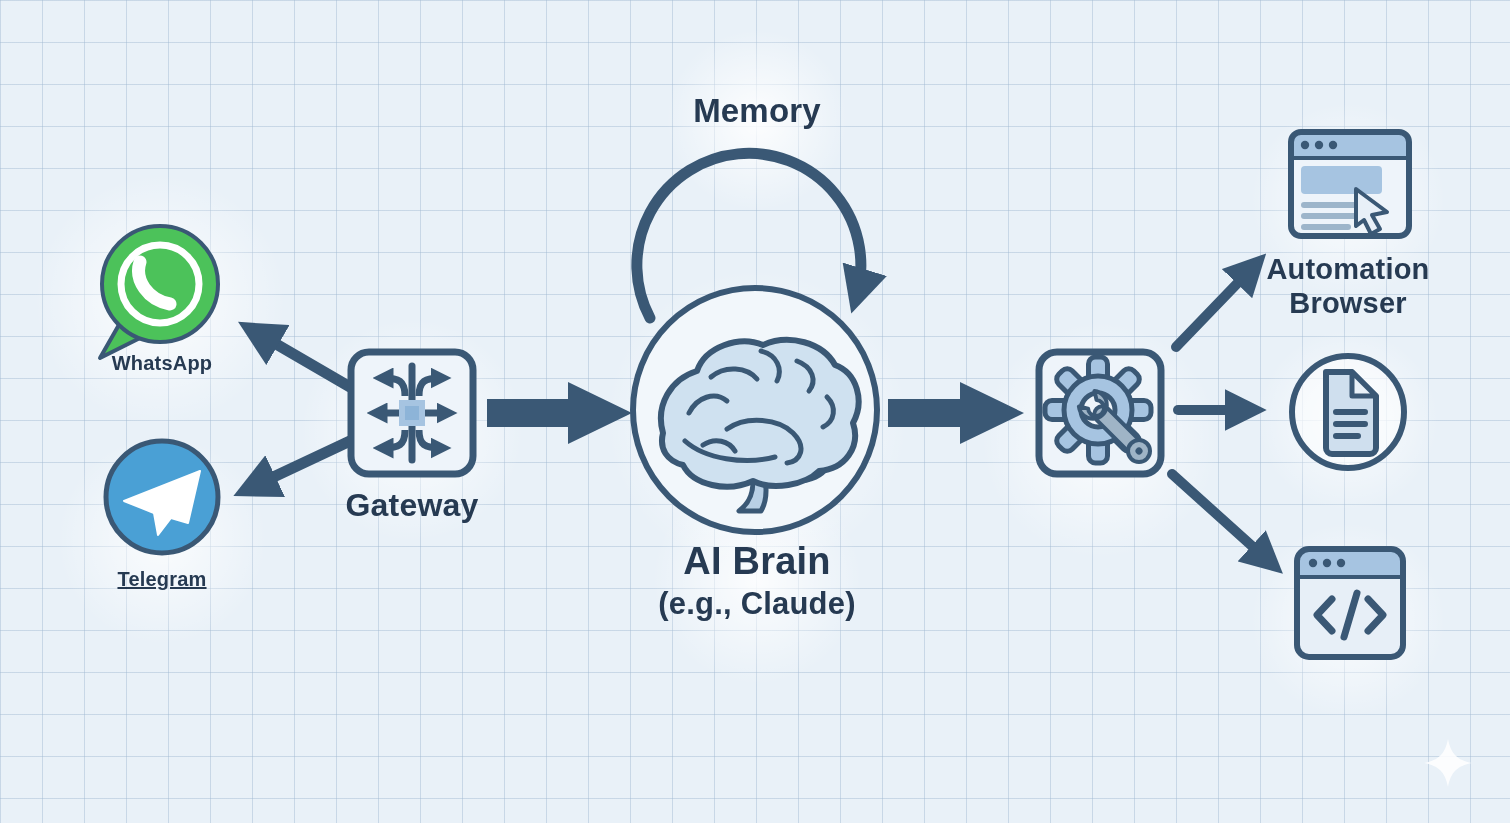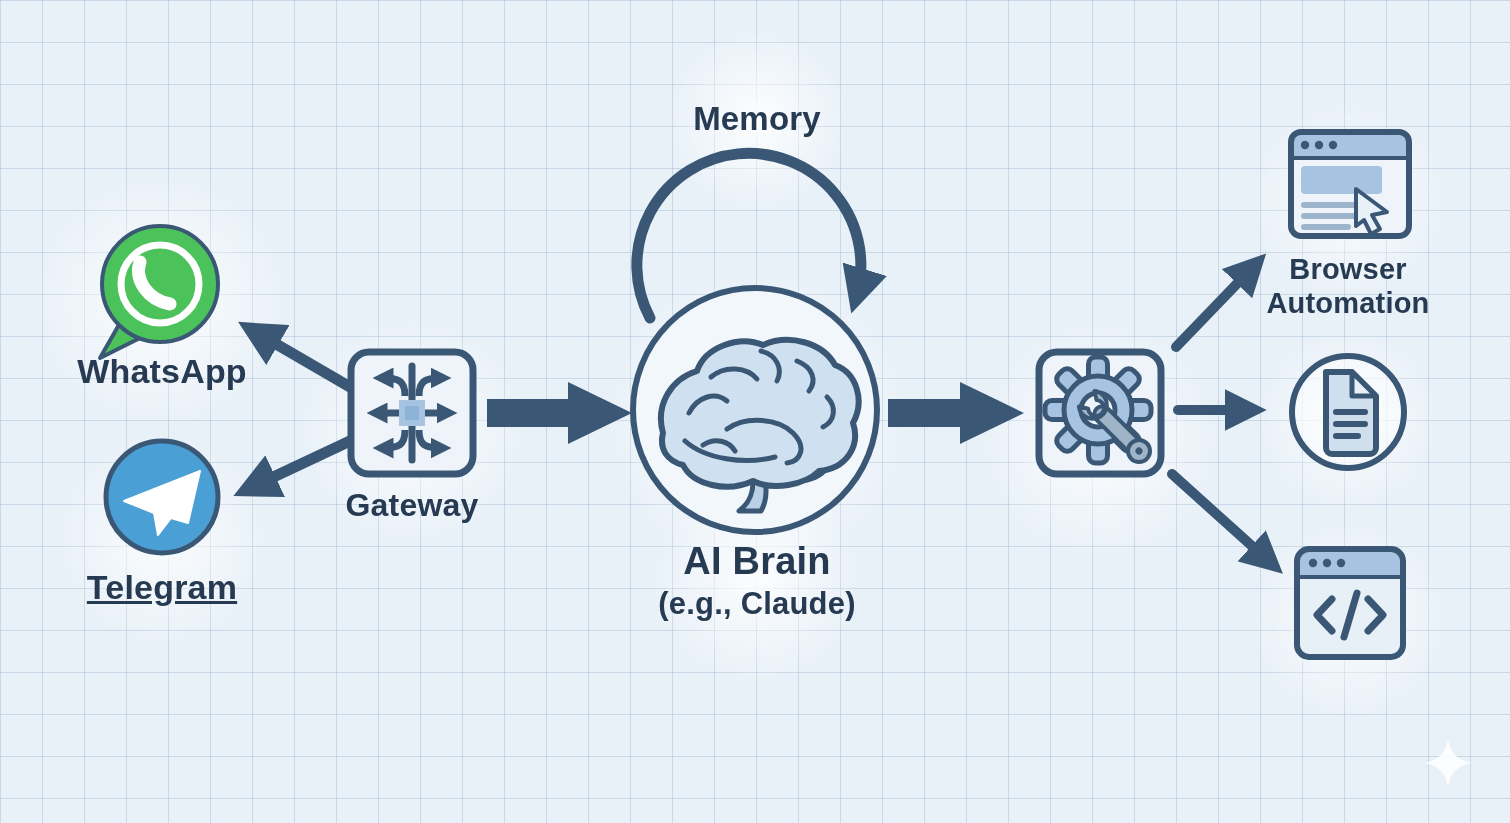--- a/index.html
+++ b/index.html
@@ -25,21 +25,21 @@
       radial-gradient(circle 140px at 1348px 620px, rgba(255,255,255,.8), rgba(255,255,255,0) 70%),
       linear-gradient(to right, rgba(160,185,210,.45) 1px, transparent 1px),
       linear-gradient(to bottom, rgba(160,185,210,.45) 1px, transparent 1px);
     background-size:auto,auto,auto,auto,auto,auto,auto,auto,auto,auto,42px 42px,42px 42px;
   }
   .abs{position:absolute;}
   .label{
     position:absolute; transform:translateX(-50%); text-align:center;
     color:var(--text); font-weight:700; letter-spacing:.2px; white-space:nowrap;
   }
-  .lbl-30{font-size:34px;} .lbl-32{font-size:32px;} .lbl-33{font-size:33px;}
+  .lbl-30{font-size:20px;} .lbl-32{font-size:32px;} .lbl-33{font-size:33px;}
   .lbl-38{font-size:38px;} .lbl-29{font-size:29px;} .lbl-31{font-size:31px;font-weight:700;}
   .two-line{line-height:1.18;}
   svg{display:block; overflow:visible;}
   .stroke-ink{stroke:var(--ink);}
   .fill-ink{fill:var(--ink);}
   .no-fill{fill:none;}
 </style>
 </head>
 <body>
 
@@ -91,21 +91,21 @@
     <path d="M 52 65 L 30 65" class="stroke-ink no-fill" stroke-width="7" marker-end="url(#arrow-small)"></path>
     <path d="M 58 82 C 58 97 52 100 36 100" class="stroke-ink no-fill" stroke-width="7" marker-end="url(#arrow-small)"></path>
     <path d="M 72 48 C 72 33 78 30 94 30" class="stroke-ink no-fill" stroke-width="7" marker-end="url(#arrow-small)"></path>
     <path d="M 78 65 L 100 65" class="stroke-ink no-fill" stroke-width="7" marker-end="url(#arrow-small)"></path>
     <path d="M 72 82 C 72 97 78 100 94 100" class="stroke-ink no-fill" stroke-width="7" marker-end="url(#arrow-small)"></path>
     <rect x="52" y="52" width="26" height="26" fill="var(--blue-mid)"></rect>
     <rect x="58" y="58" width="14" height="14" fill="#8db4d8"></rect>
   </svg>
   <div class="label lbl-32" style="left:412px;top:487px;">Gateway</div>
 
-  <div class="label lbl-33" style="left:757px;top:100px;">Memory</div>
+  <div class="label lbl-33" style="left:757px;top:92px;">Memory</div>
 
   <svg class="abs" style="left:610px;top:265px;" width="290" height="290" viewBox="0 0 290 290">
     <circle cx="145" cy="145" r="122" fill="#f2f7fb" class="stroke-ink" stroke-width="6"></circle>
     <g transform="translate(145,148)">
       <path d="M -2 68 C -2 84 -8 92 -16 98 L 6 98 C 12 88 12 78 10 66 Z" fill="#b9d0e5" class="stroke-ink" stroke-width="5" stroke-linejoin="round"></path>
       <path d="M 18 56 C 26 72 62 72 72 54 C 58 44 30 44 18 56 Z" fill="#a9c4dd" class="stroke-ink" stroke-width="5" stroke-linejoin="round"></path>
       <path d="M 36 51 L 32 62 M 48 50 L 46 65 M 59 49 L 59 61" class="stroke-ink no-fill" stroke-width="3.5" stroke-linecap="round"></path>
       <path d="M -92 20 C -100 -8 -84 -34 -58 -42 C -50 -66 -16 -78 8 -68 C 34 -80 68 -70 80 -48 C 102 -40 110 -12 98 10 C 106 34 90 56 64 58 C 50 72 18 78 -2 68 C -28 80 -62 72 -72 52 C -88 48 -96 36 -92 20 Z" fill="var(--blue-light)" class="stroke-ink" stroke-width="6" stroke-linejoin="round"></path>
       <g class="stroke-ink no-fill" stroke-width="5" stroke-linecap="round">
         <path d="M -66 0 C -58 -16 -40 -22 -28 -12"></path>
@@ -150,22 +150,22 @@
     <circle cx="45" cy="16" r="4.2" class="fill-ink"></circle>
     <rect x="13" y="37" width="81" height="28" rx="4" fill="var(--blue-mid)"></rect>
     <rect x="13" y="73" width="62" height="6" rx="3" fill="#9db5ca"></rect>
     <rect x="13" y="84" width="62" height="6" rx="3" fill="#9db5ca"></rect>
     <rect x="13" y="95" width="50" height="6" rx="3" fill="#9db5ca"></rect>
     <rect x="3" y="3" width="118" height="104" rx="10" fill="none" class="stroke-ink" stroke-width="6"></rect>
     <path d="M 3 29 L 121 29" class="stroke-ink" stroke-width="4"></path>
     <path d="M 68 60 L 99 83 L 84 86 L 92 100 L 83 105 L 76 91 L 68 97 Z" fill="#e8f0f8" class="stroke-ink" stroke-width="4" stroke-linejoin="round"></path>
   </svg>
   <div class="label lbl-29 two-line" style="left:1348px;top:252px;">
+    <div>Automation</div>
     <div>Browser</div>
-    <div>Automation</div>
   </div>
 
   <svg class="abs" style="left:1288px;top:352px;" width="120" height="120" viewBox="0 0 120 120">
     <circle cx="60" cy="60" r="56" fill="rgba(255,255,255,0.45)" class="stroke-ink" stroke-width="6"></circle>
     <path d="M 38 20 L 64 20 L 88 44 L 88 96 A 6 6 0 0 1 82 102 L 44 102 A 6 6 0 0 1 38 96 Z" fill="#cfdfee" class="stroke-ink" stroke-width="6" stroke-linejoin="round"></path>
     <path d="M 64 20 L 64 44 L 88 44 Z" fill="#e9f1f8" class="stroke-ink" stroke-width="5" stroke-linejoin="round"></path>
     <path d="M 48 60 L 77 60 M 48 72 L 77 72 M 48 84 L 70 84" class="stroke-ink no-fill" stroke-width="6" stroke-linecap="round"></path>
   </svg>
 
   <svg class="abs" style="left:1294px;top:546px;" width="112" height="114" viewBox="0 0 112 114">

